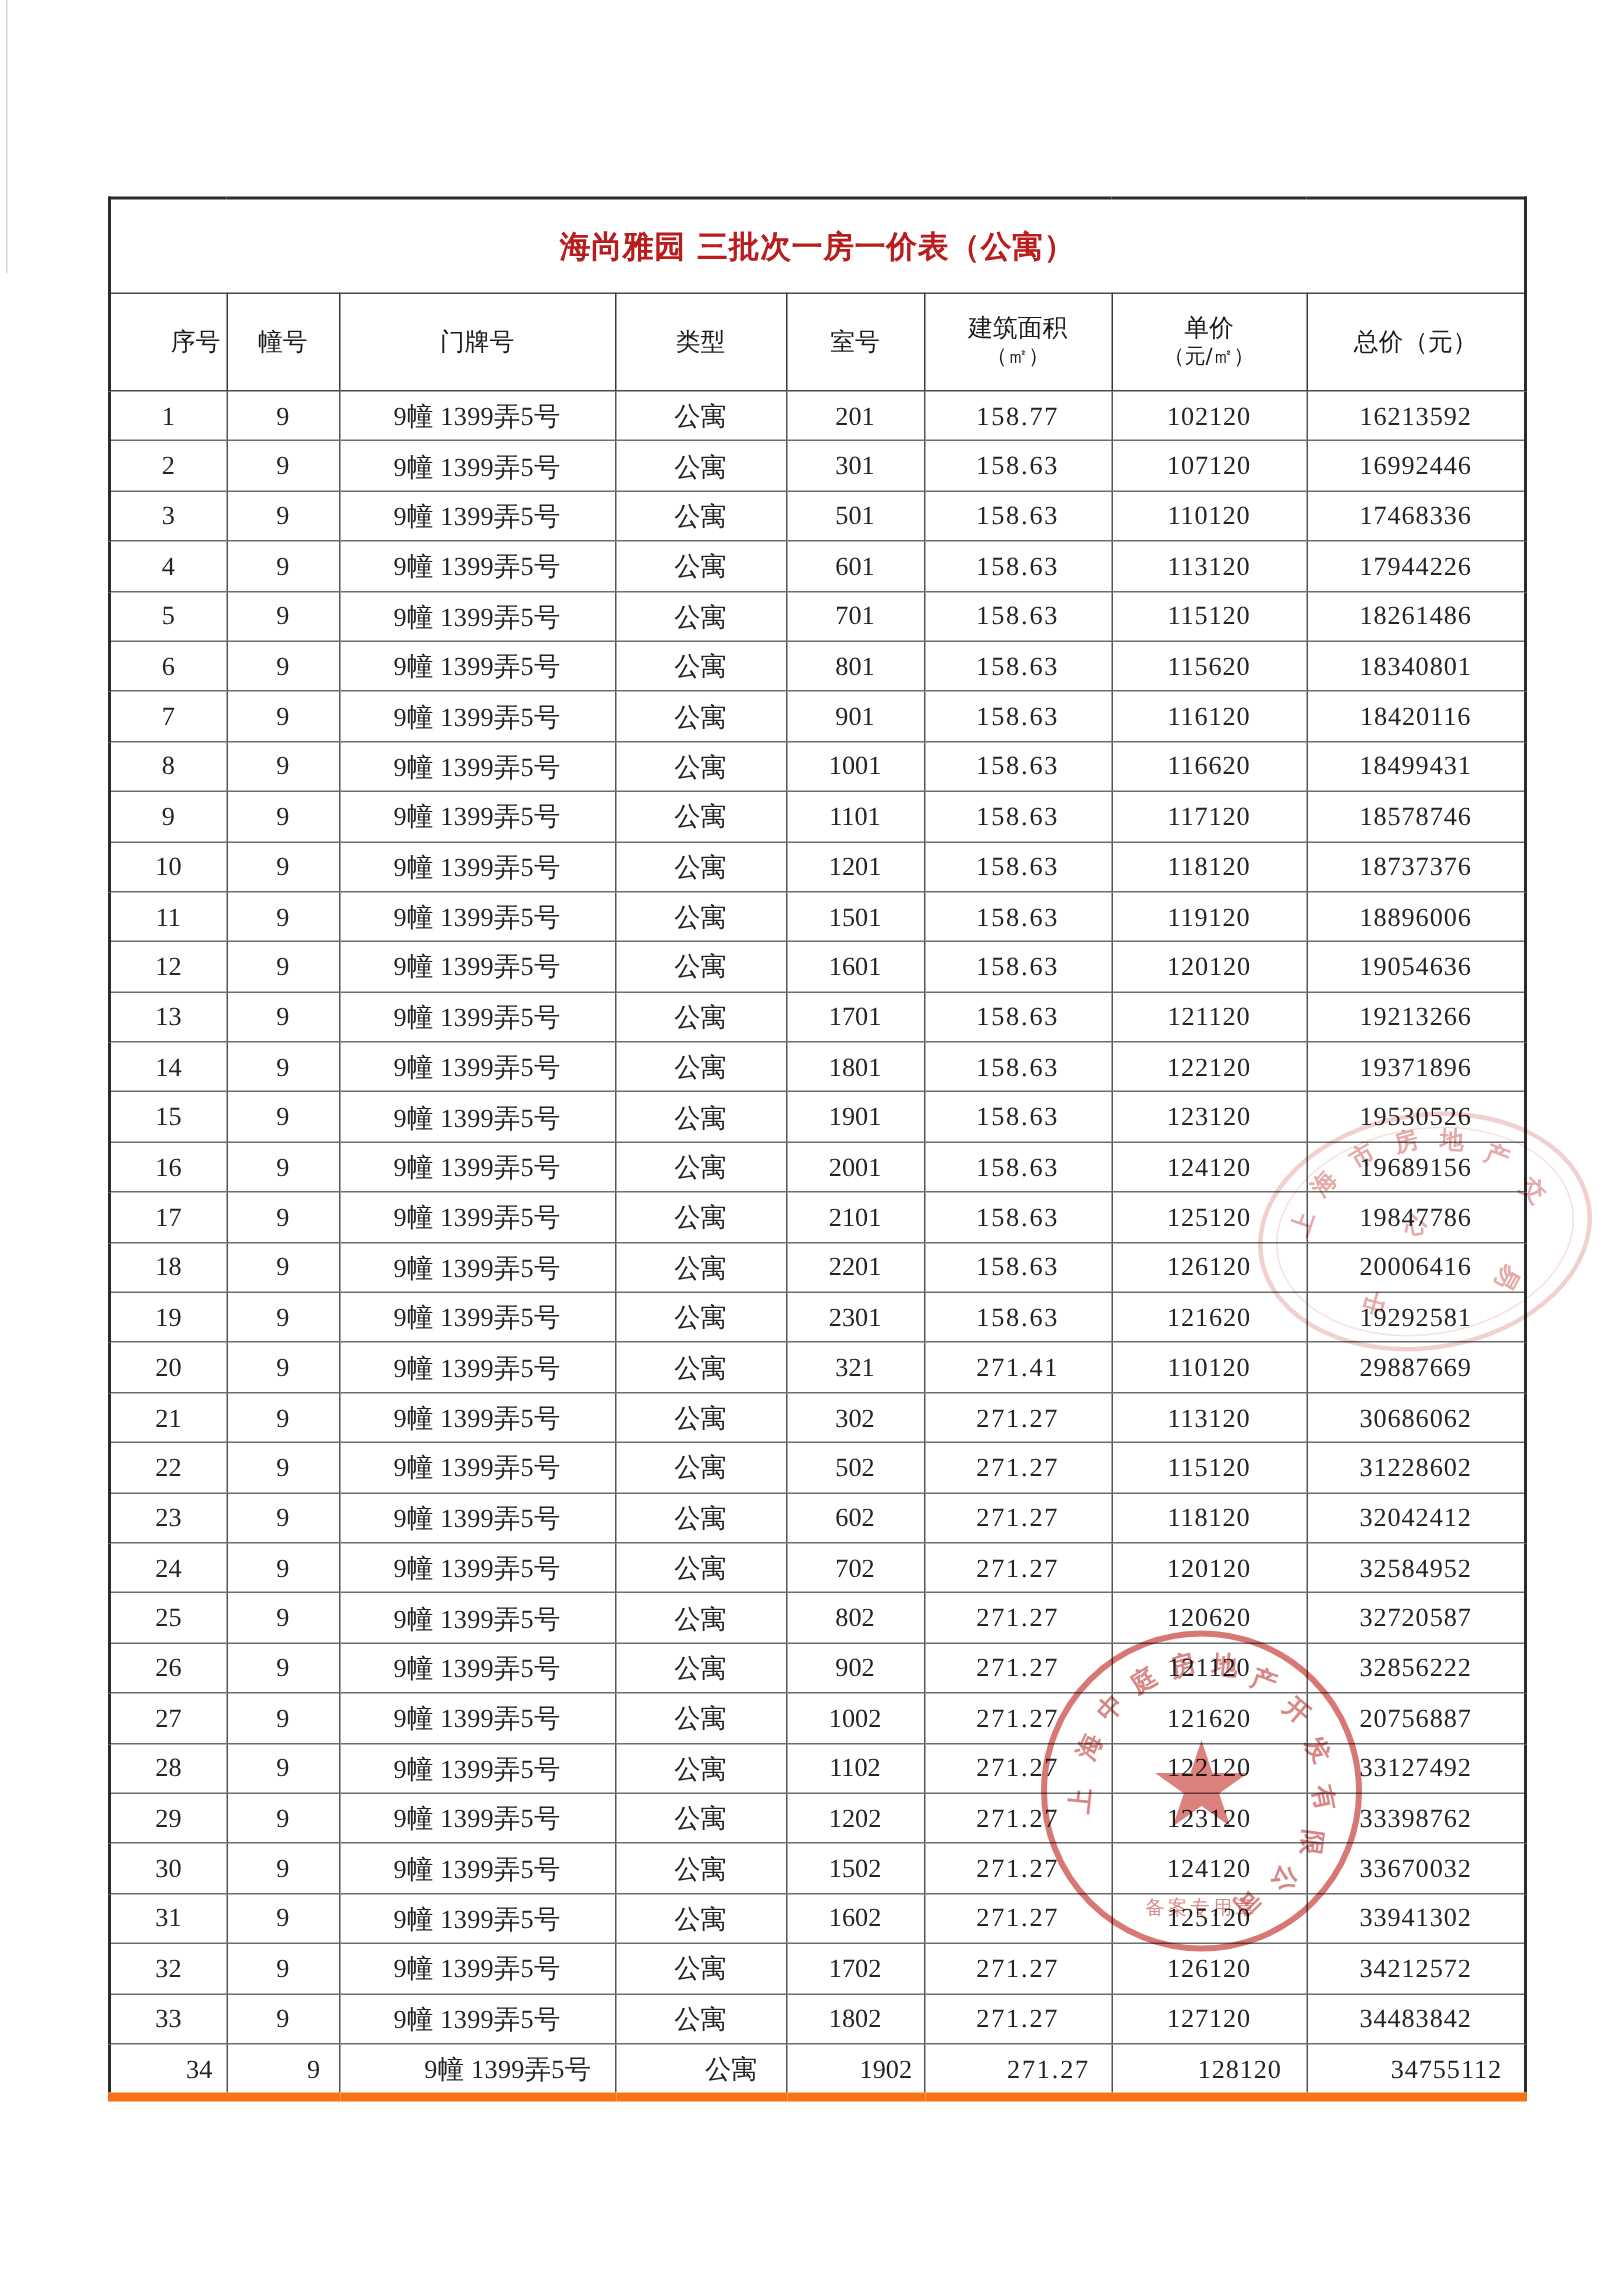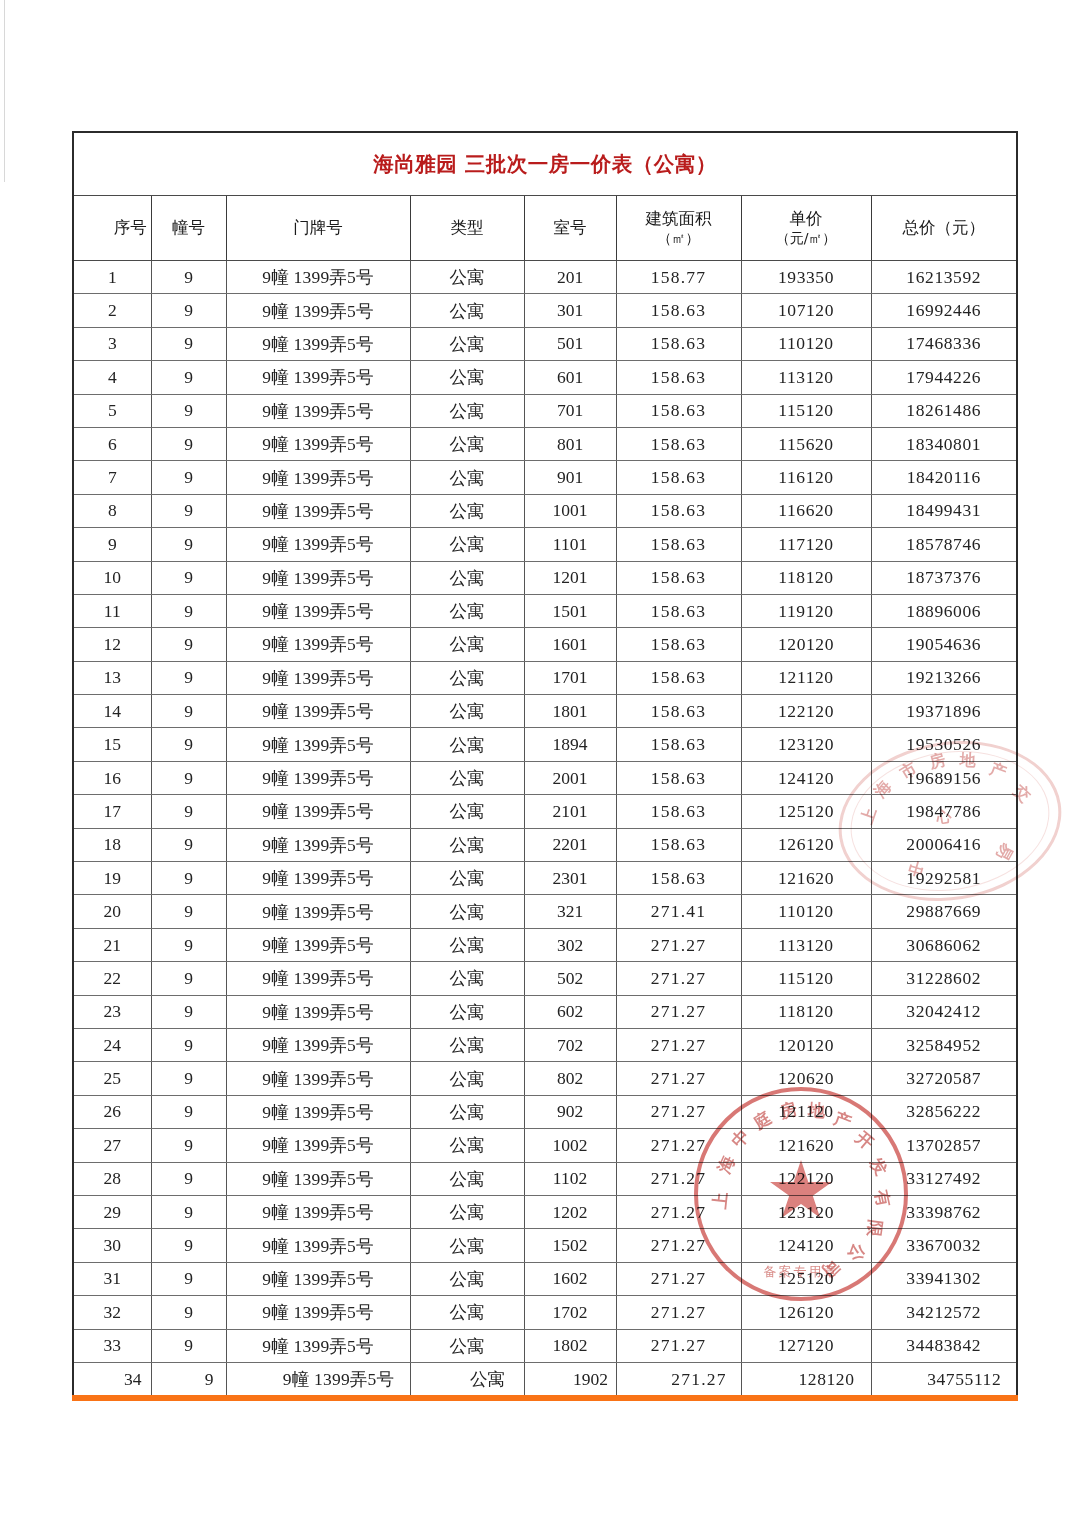--- a/index.html
+++ b/index.html
@@ -222,21 +222,21 @@
             <th><span>单价</span><span class="hdr-sub">（元/㎡）</span></th>
             <th class="edge-r"><span>总价（元）</span></th>
           </tr>
           <tr class="data-row">
             <td class="c-seq edge-l">1</td>
             <td class="c-bldg">9</td>
             <td class="c-door">9幢 1399弄5号</td>
             <td class="c-type">公寓</td>
             <td class="c-room">201</td>
             <td class="c-area">158.77</td>
-            <td class="c-unit">193350</td>
+            <td class="c-unit">102120</td>
             <td class="c-total edge-r">16213592</td>
           </tr>
           <tr class="data-row">
             <td class="c-seq edge-l">2</td>
             <td class="c-bldg">9</td>
             <td class="c-door">9幢 1399弄5号</td>
             <td class="c-type">公寓</td>
             <td class="c-room">301</td>
             <td class="c-area">158.63</td>
             <td class="c-unit">107120</td>
@@ -360,21 +360,21 @@
             <td class="c-room">1801</td>
             <td class="c-area">158.63</td>
             <td class="c-unit">122120</td>
             <td class="c-total edge-r">19371896</td>
           </tr>
           <tr class="data-row">
             <td class="c-seq edge-l">15</td>
             <td class="c-bldg">9</td>
             <td class="c-door">9幢 1399弄5号</td>
             <td class="c-type">公寓</td>
-            <td class="c-room">1894</td>
+            <td class="c-room">1901</td>
             <td class="c-area">158.63</td>
             <td class="c-unit">123120</td>
             <td class="c-total edge-r">19530526</td>
           </tr>
           <tr class="data-row">
             <td class="c-seq edge-l">16</td>
             <td class="c-bldg">9</td>
             <td class="c-door">9幢 1399弄5号</td>
             <td class="c-type">公寓</td>
             <td class="c-room">2001</td>
@@ -483,21 +483,21 @@
             <td class="c-total edge-r">32856222</td>
           </tr>
           <tr class="data-row">
             <td class="c-seq edge-l">27</td>
             <td class="c-bldg">9</td>
             <td class="c-door">9幢 1399弄5号</td>
             <td class="c-type">公寓</td>
             <td class="c-room">1002</td>
             <td class="c-area">271.27</td>
             <td class="c-unit">121620</td>
-            <td class="c-total edge-r">13702857</td>
+            <td class="c-total edge-r">20756887</td>
           </tr>
           <tr class="data-row">
             <td class="c-seq edge-l">28</td>
             <td class="c-bldg">9</td>
             <td class="c-door">9幢 1399弄5号</td>
             <td class="c-type">公寓</td>
             <td class="c-room">1102</td>
             <td class="c-area">271.27</td>
             <td class="c-unit">122120</td>
             <td class="c-total edge-r">33127492</td>

